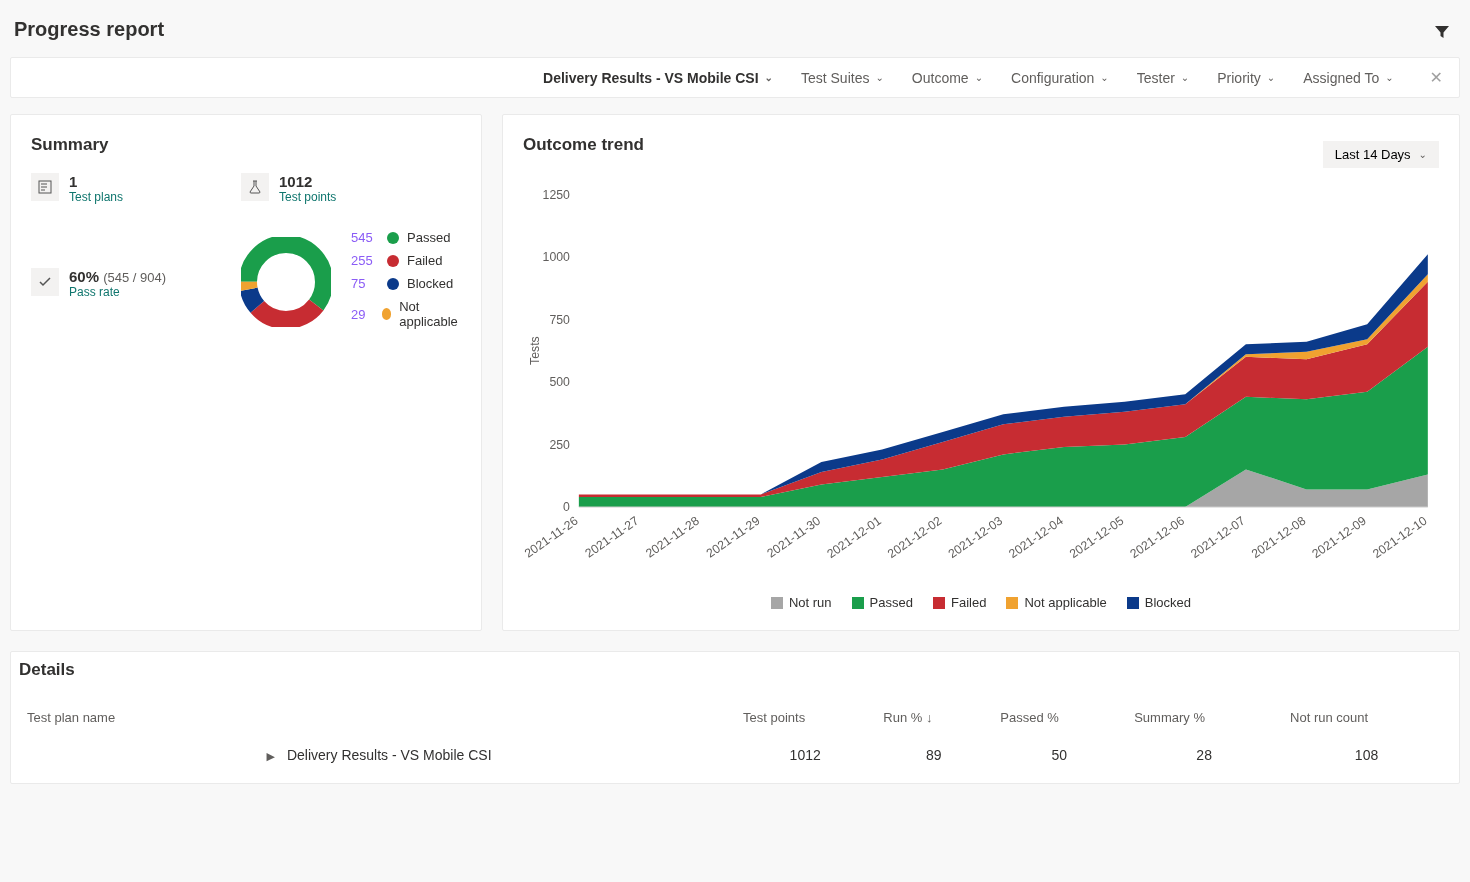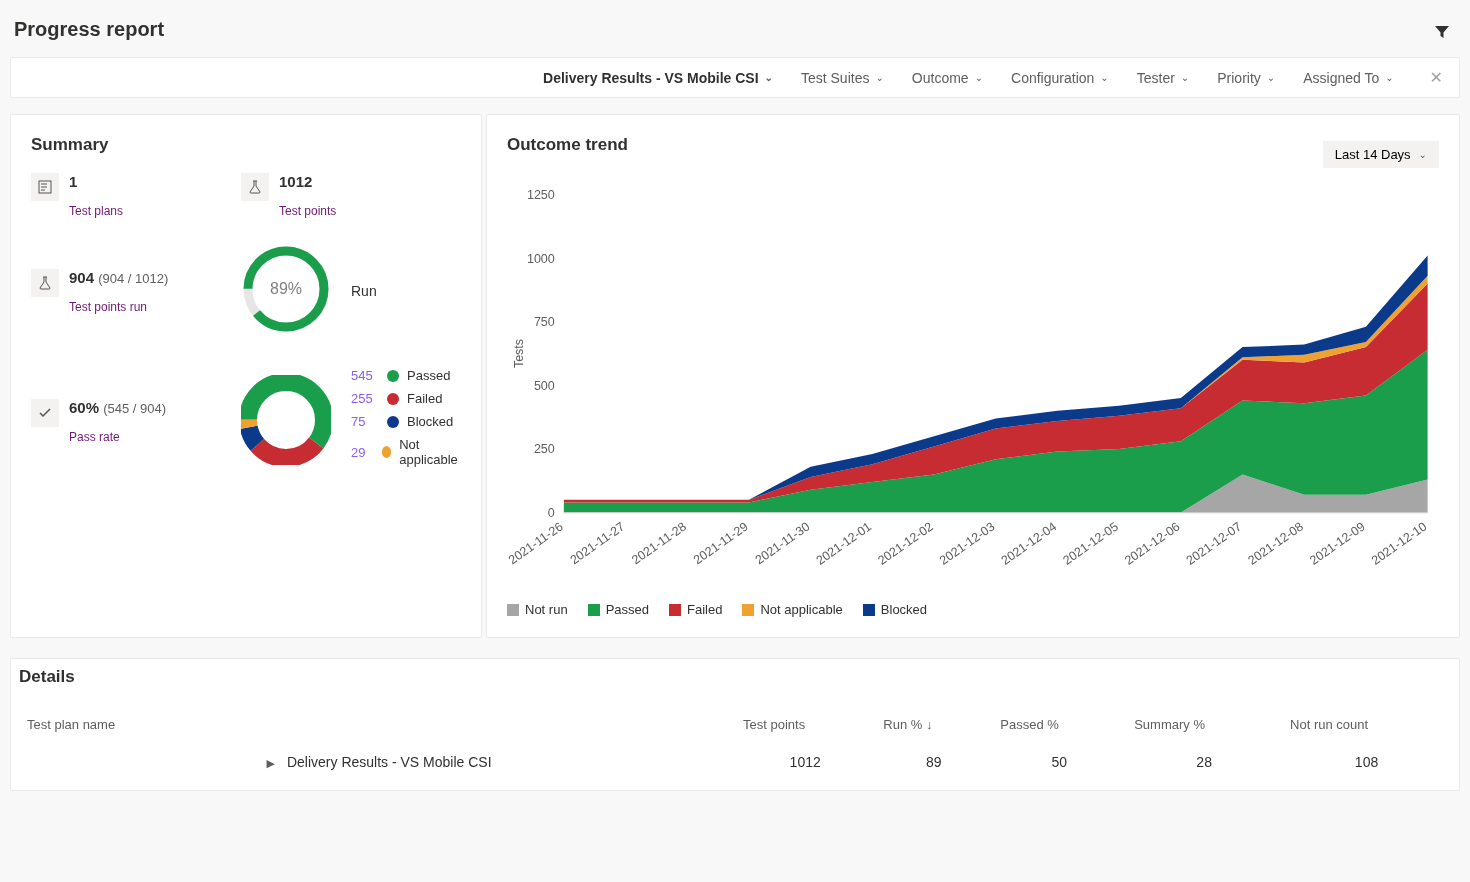--- a/index.html
+++ b/index.html
@@ -9,52 +9,52 @@
   .filter-funnel { font-size: 16px; margin-right: 10px; }
   .filter-bar {
     background: #fff; border: 1px solid #eaeaea; border-radius: 2px;
     display: flex; align-items: center; justify-content: flex-end;
     gap: 28px; padding: 10px 16px; margin-bottom: 16px; font-size: 14px;
   }
   .filter-item { display: inline-flex; align-items: center; gap: 6px; color: #605e5c; cursor: pointer; }
   .filter-item.primary { color: #323130; font-weight: 600; }
   .chev { font-size: 10px; color: #605e5c; }
   .close-x { color: #a0a0a0; font-size: 16px; margin-left: 8px; cursor: pointer; }
-  .cards-row { display: flex; gap: 4px; margin-bottom: 20px; }
+  .cards-row { display: flex; gap: 20px; margin-bottom: 20px; }
   .card { background: #fff; border: 1px solid #eaeaea; border-radius: 2px; padding: 20px; }
   .summary-card { width: 472px; }
   .trend-card { flex: 1; position: relative; }
   .card h2 { font-size: 17px; font-weight: 600; margin-bottom: 18px; }
   .trend-header { display:flex; justify-content: space-between; align-items:center; margin-bottom: 10px;}
   .range-btn { background: #f3f2f1; border: none; padding: 6px 12px; font-size: 13px; display:inline-flex; align-items:center; gap:8px; cursor:pointer;}
   .stat-row { display: flex; gap: 20px; margin-bottom: 26px; }
   .stat-box { display: flex; align-items: flex-start; gap: 10px; min-width: 190px; }
   .icon-sq { width: 28px; height: 28px; background: #f3f2f1; display:flex; align-items:center; justify-content:center; font-size:14px; color:#555; }
   .stat-num { font-size: 15px; font-weight: 600; }
-  .stat-sub { font-size: 12px; color: #701a75; margin-top: 14px; }
+  .stat-sub { font-size: 12px; color: #0f766e; }
   .stat-frac { font-weight: 400; color: #605e5c; font-size:13px; }
   .run-row { display:flex; align-items:center; gap: 20px; margin-bottom: 30px;}
   .run-label { font-size: 14px; color:#323130; }
   .donut-legend-row { display:flex; align-items:center; gap: 20px;}
   .legend-list { font-size: 13px; }
   .legend-list div { display:flex; align-items:center; gap:8px; margin-bottom:8px;}
   .legend-num { width: 28px; text-align:left; color:#8b5cf6; }
   .swatch { width:12px; height:12px; border-radius:50%; display:inline-block;}
   .green{background:#1a9e4b;} .red{background:#c72c32;} .blue{background:#0b3a8a;} .orange{background:#f0a230;} .grey{background:#a6a6a6;}
   .pct-text { font-size: 16px; fill:#808080; }
   .details-card { padding: 8px; }
   .details-card h2 { font-size: 17px; font-weight: 600; margin-bottom: 20px;}
   table { width: 100%; border-collapse: collapse; font-size: 14px; }
   th { text-align: left; font-weight: 400; color: #605e5c; font-size: 13px; padding: 10px 8px; }
   td { padding: 12px 8px; color: #323130; text-align: center; }
   .expand-chev { display:inline-block; transform: rotate(0deg); margin-right: 12px; margin-left: 4px; color:#605e5c; font-size:11px;}
   .trend-svg { width: 100%; }
   .axis-label { font-size: 11px; fill:#605e5c;}
   .y-title { font-size: 11px; fill:#605e5c;}
-  .trend-legend { display:flex; gap:20px; font-size:13px; color:#323130; margin-top: 6px;}
+  .trend-legend { display:flex; gap:20px; justify-content:center; font-size:13px; color:#323130; margin-top: 6px;}
   .trend-legend span { display:inline-flex; align-items:center; gap:6px;}
   .sq { width:12px; height:12px; display:inline-block;}
 </style>
 </head>
 <body>
 
 <div class="header-row">
   <h1 class="page-title">Progress report</h1>
   <span class="filter-funnel">
     <svg width="16" height="16" viewBox="0 0 16 16">
@@ -119,42 +119,20 @@
               <path d="M5 1h4M6 1v5l-4 6a1 1 0 001 1h8a1 1 0 001-1l-4-6V1" fill="none" stroke="#555"></path>
             </svg>
         </div>
         <div>
           <div class="stat-num">1012</div>
           <div class="stat-sub">Test points</div>
         </div>
       </div>
     </div>
 
-    <div class="run-row">
-      <div class="stat-box">
-        <div class="icon-sq">
-          <svg width="14" height="14" viewBox="0 0 14 14">
-              <path d="M5 1h4M6 1v5l-4 6a1 1 0 001 1h8a1 1 0 001-1l-4-6V1" fill="none" stroke="#555"></path>
-            </svg>
-        </div>
-        <div>
-          <div class="stat-num">
-            <span>904</span>
-            <span class="stat-frac">(904 / 1012)</span>
-          </div>
-          <div class="stat-sub">Test points run</div>
-        </div>
-      </div>
-      <div id="run-donut-holder"><svg width="90" height="90" viewBox="0 0 90 90">
-    <circle cx="45" cy="45" r="38" fill="none" stroke="#e6e6e6" stroke-width="9"></circle>
-    <circle cx="45" cy="45" r="38" fill="none" stroke="#1a9e4b" stroke-width="9" stroke-dasharray="212.4973270888136 26.26371458401067" stroke-dashoffset="59.690260418206066" transform="rotate(-90 45 45)"></circle>
-    <text x="45" y="50" text-anchor="middle" class="pct-text">89%</text>
-  </svg></div>
-      <span class="run-label">Run</span>
-    </div>
 
     <div class="donut-legend-row">
       <div class="stat-box">
         <div class="icon-sq">
           <svg width="14" height="14" viewBox="0 0 14 14">
               <path d="M2 7l3 3 7-7" fill="none" stroke="#555" stroke-width="1.5"></path>
             </svg>
         </div>
         <div>
           <div class="stat-num">

